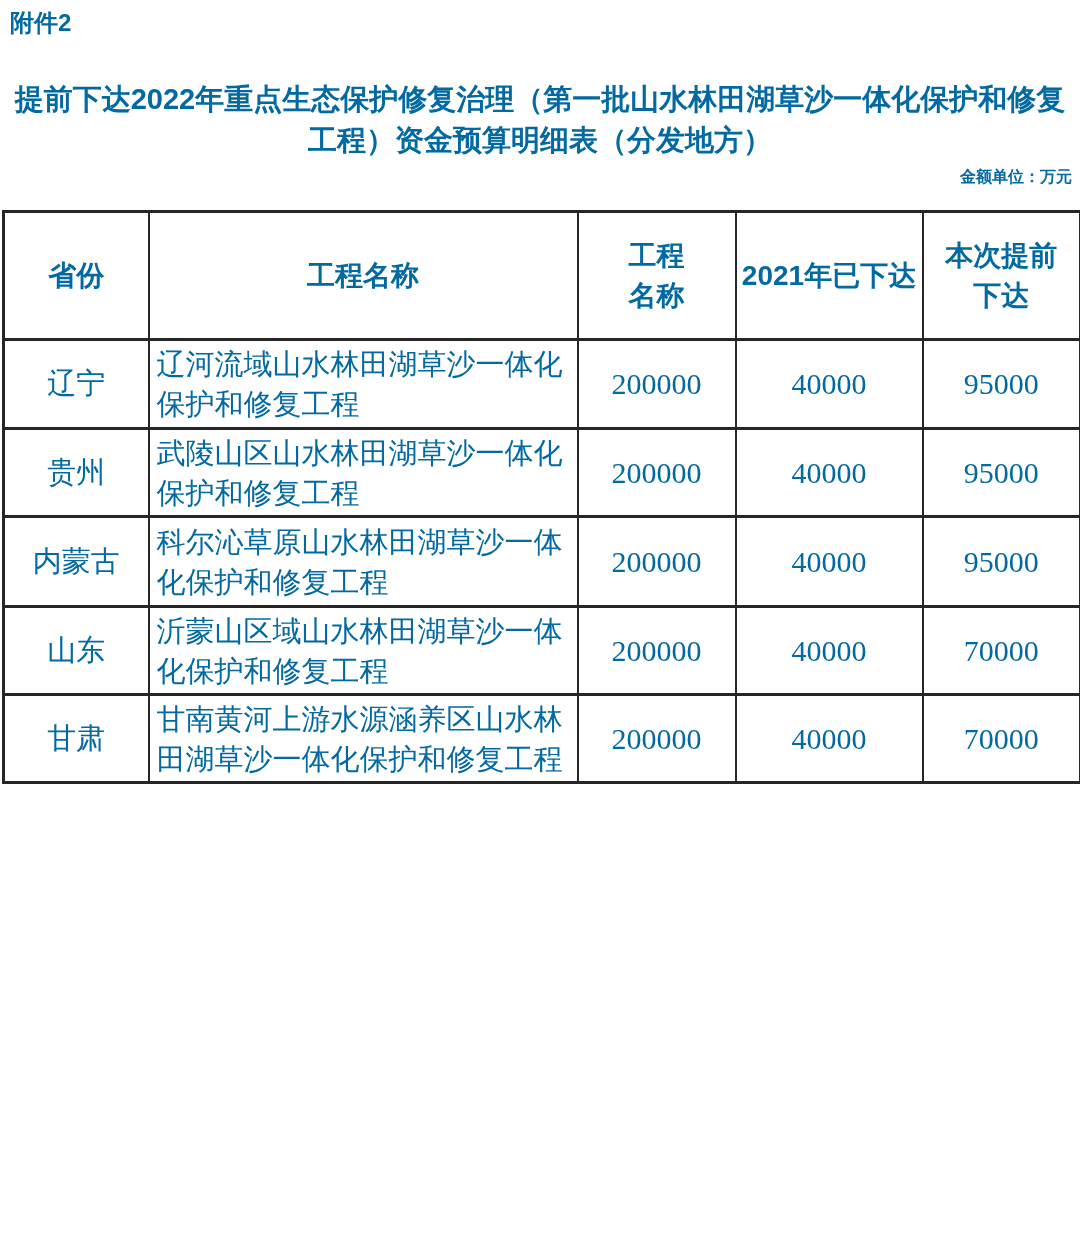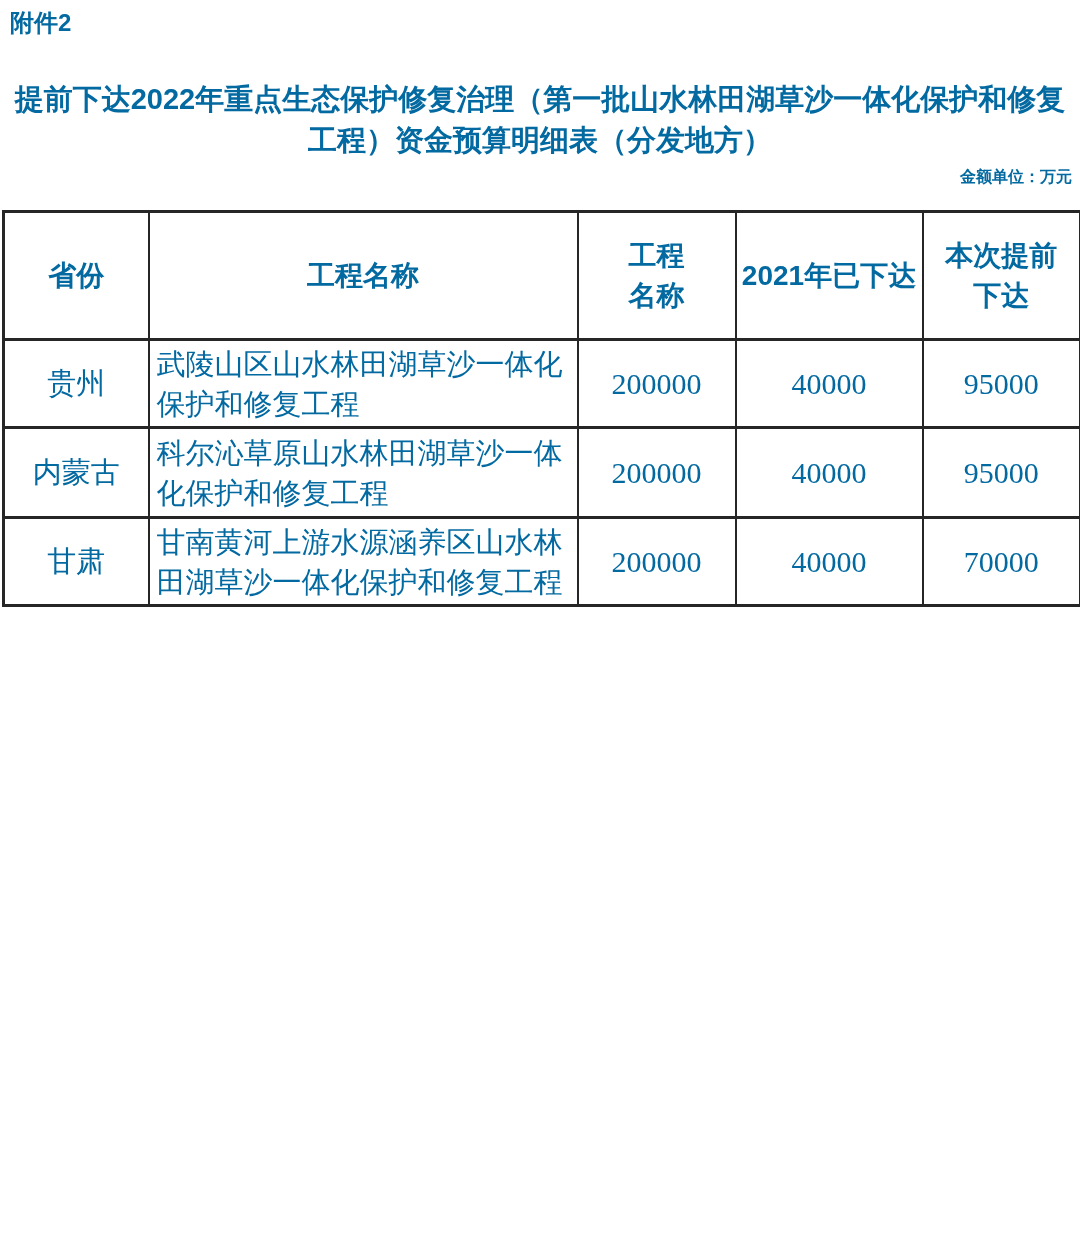--- a/index.html
+++ b/index.html
@@ -100,35 +100,49 @@
     <thead>
       <tr>
         <th>省份</th>
         <th>工程名称</th>
         <th><span class="force-w2">工程名称</span></th>
         <th class="th-nowrap">2021年已下达</th>
         <th><span class="force-w4">本次提前下达</span></th>
       </tr>
     </thead>
     <tbody>
+      <tr style="height:89px">
+        <td class="c-province">辽宁</td>
+        <td class="c-project">辽河流域山水林田湖草沙一体化保护和修复工程</td>
+        <td class="c-num">200000</td>
+        <td class="c-num">40000</td>
+        <td class="c-num">95000</td>
+      </tr>
       <tr style="height:88px">
         <td class="c-province">贵州</td>
         <td class="c-project">武陵山区山水林田湖草沙一体化保护和修复工程</td>
         <td class="c-num">200000</td>
         <td class="c-num">40000</td>
         <td class="c-num">95000</td>
       </tr>
       <tr style="height:90px">
         <td class="c-province">内蒙古</td>
         <td class="c-project">科尔沁草原山水林田湖草沙一体化保护和修复工程</td>
         <td class="c-num">200000</td>
         <td class="c-num">40000</td>
         <td class="c-num">95000</td>
       </tr>
       <tr style="height:88px">
+        <td class="c-province">山东</td>
+        <td class="c-project">沂蒙山区域山水林田湖草沙一体化保护和修复工程</td>
+        <td class="c-num">200000</td>
+        <td class="c-num">40000</td>
+        <td class="c-num">70000</td>
+      </tr>
+      <tr style="height:88px">
         <td class="c-province">甘肃</td>
         <td class="c-project">甘南黄河上游水源涵养区山水林田湖草沙一体化保护和修复工程</td>
         <td class="c-num">200000</td>
         <td class="c-num">40000</td>
         <td class="c-num">70000</td>
       </tr>
     </tbody>
   </table>
 
 </div>

